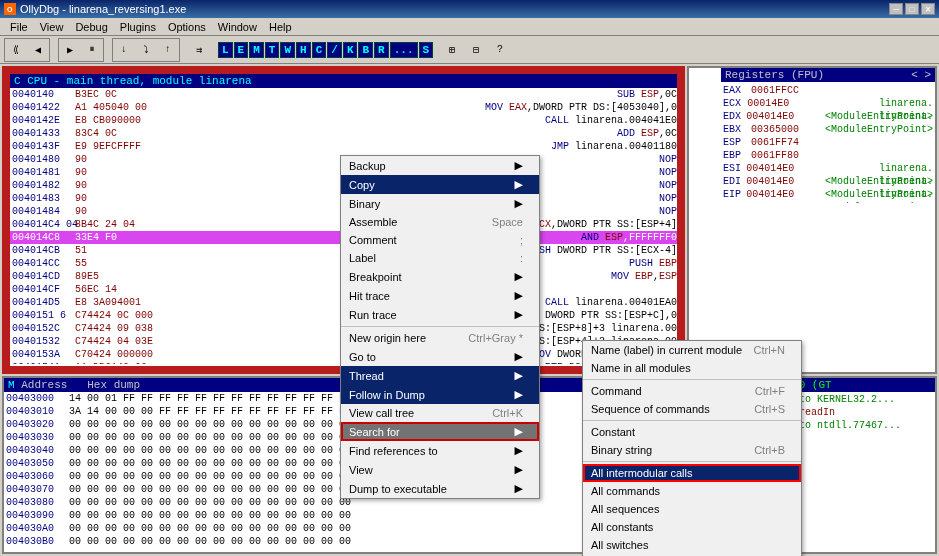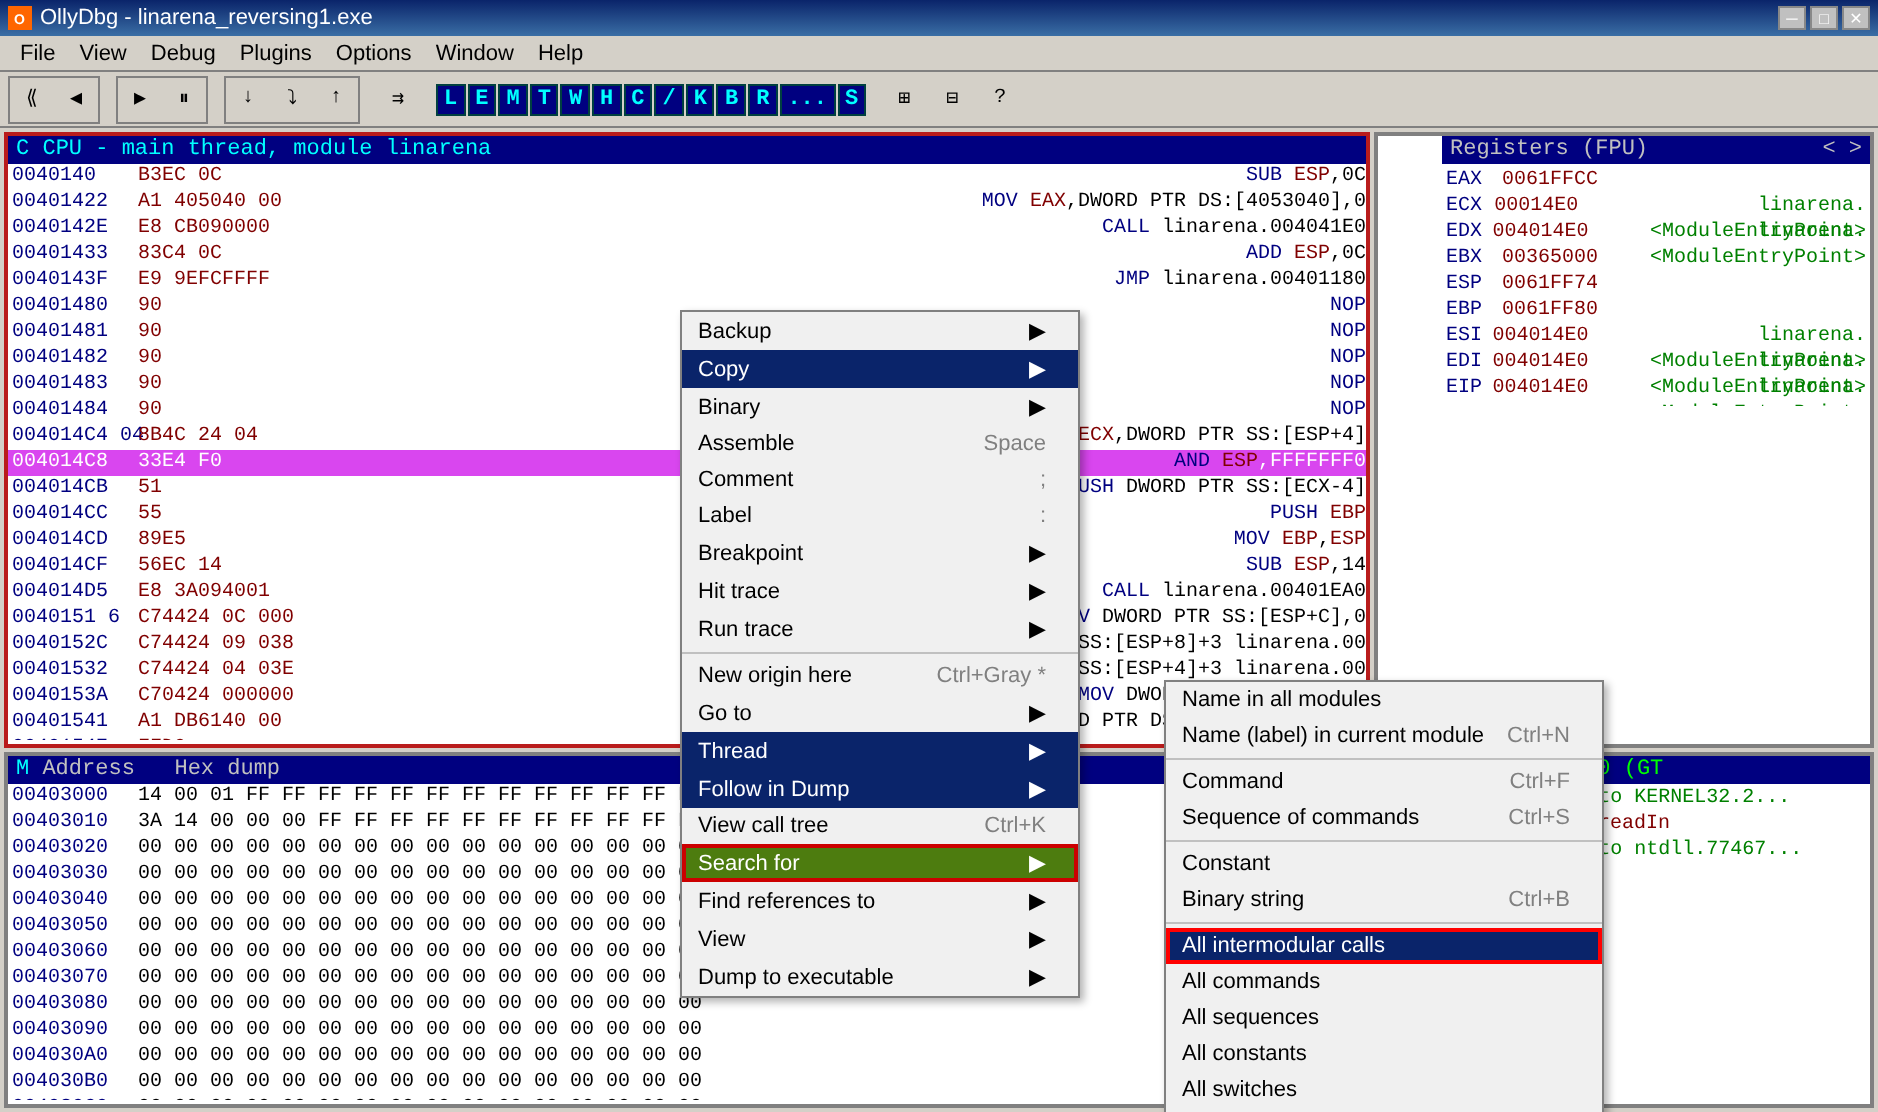--- a/index.html
+++ b/index.html
@@ -94,21 +94,21 @@
       padding: 1px 3px;
       border: 1px solid #004040;
       cursor: pointer;
       font-family: 'Courier New', monospace;
     }
 
     
     .cpu-panel {
       flex: 1;
       background: #ffffff;
-      border: 2px solid #b91c1c;
+      border: 8px solid #b91c1c;
       margin: 2px;
       overflow: hidden;
       position: relative;
     }
     .panel-header {
       background: #000080;
       color: #c0c0c0;
       padding: 1px 4px;
       font-size: 11px;
       font-family: 'Courier New', monospace;
@@ -247,21 +247,21 @@
       background: #0a246a;
       color: white;
       outline: 2px solid #ff0000;
       outline-offset: -2px;
     }
     .sm-separator { height: 1px; background: #c0c0c0; margin: 2px 0; }
     .sm-item .sc { color: #808080; }
 
     
     .cm-item.search-highlighted {
-      background: #4d7c0f;
+      background: #737373;
       color: white;
       outline: 2px solid #cc0000;
       outline-offset: -2px;
       text-align: center;
     }
   </style>
 </head>
 <body>
 
 <div class="title-bar">
@@ -407,21 +407,20 @@
           <span class="instr"> <span class="mnem">PUSH</span> <span class="reg">EBP</span></span>
         </div>
       <div class="code-line">
           <span class="addr">004014CD</span>
           <span class="hex">89E5</span>
           <span class="instr"> <span class="mnem">MOV</span> <span class="reg">EBP</span>,<span class="reg">ESP</span></span>
         </div>
       <div class="code-line">
           <span class="addr">004014CF</span>
           <span class="hex">56EC 14</span>
-          <span class="instr"> <span class="mnem">SUB</span> <span class="reg">ESP</span>,14</span>
         </div>
       <div class="code-line">
           <span class="addr">004014D5</span>
           <span class="hex">E8 3A094001</span>
           <span class="instr"> <span class="mnem">CALL</span> linarena.00401EA0</span>
         </div>
       <div class="code-line">
           <span class="addr">0040151 6</span>
           <span class="hex">C74424 0C 000</span>
           <span class="instr"> <span class="mnem">MOV</span> DWORD PTR SS:[ESP+C],0</span>
@@ -673,25 +672,25 @@
     <span class="cm-arrow">▶</span>
   </div>
   <div class="cm-item">
     <span>Dump to executable</span>
     <span class="cm-arrow">▶</span>
   </div>
 </div>
 
 <div class="submenu">
   <div class="sm-item">
-    <span>Name in all modules</span>
-  </div>
-  <div class="sm-item">
     <span>Name (label) in current module</span>
     <span class="sc">Ctrl+N</span>
+  </div>
+  <div class="sm-item">
+    <span>Name in all modules</span>
   </div>
   <div class="sm-separator"></div>
   <div class="sm-item">
     <span>Command</span>
     <span class="sc">Ctrl+F</span>
   </div>
   <div class="sm-item">
     <span>Sequence of commands</span>
     <span class="sc">Ctrl+S</span>
   </div>

